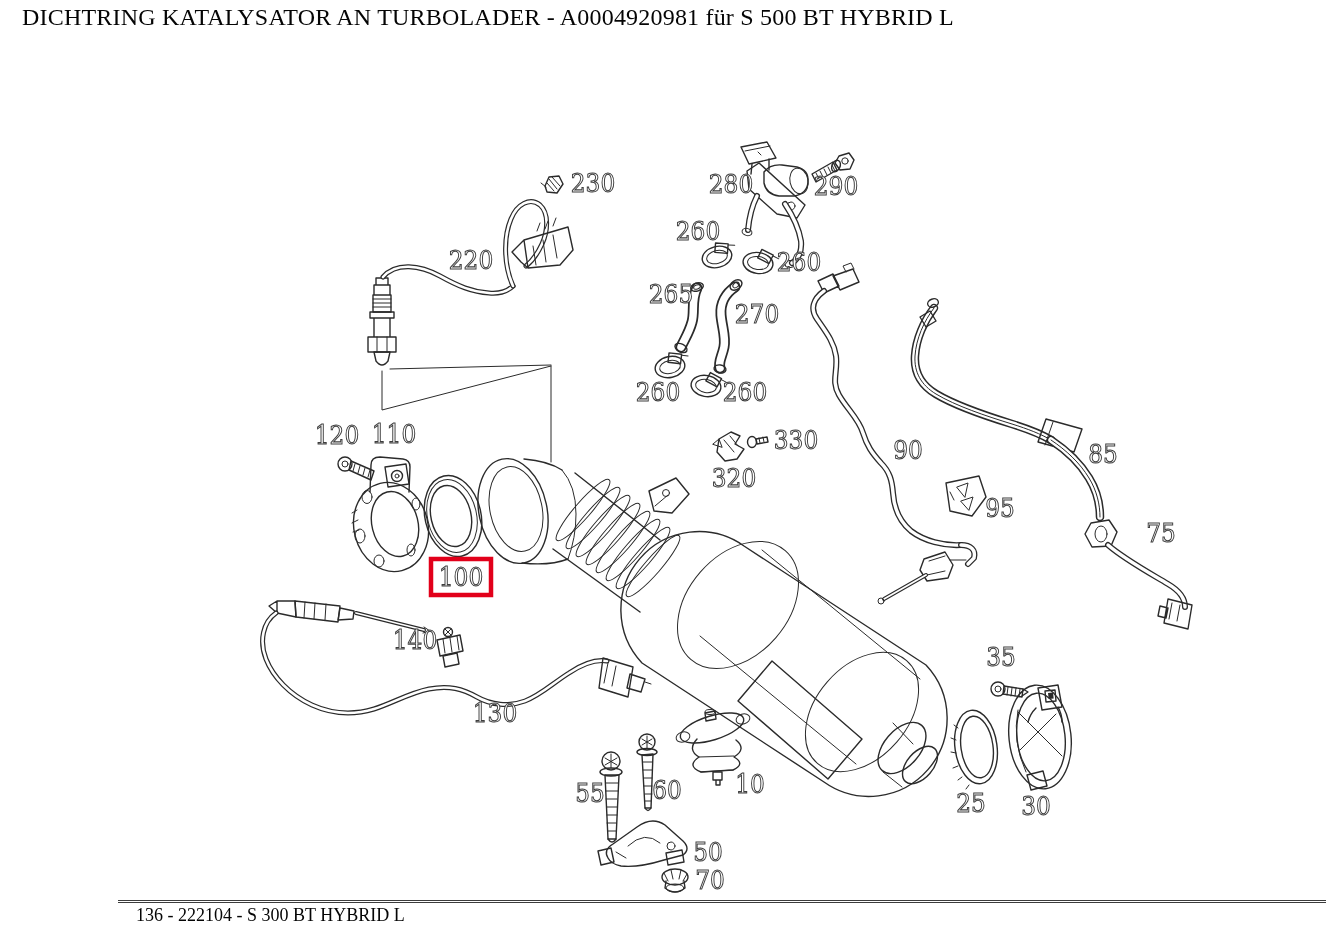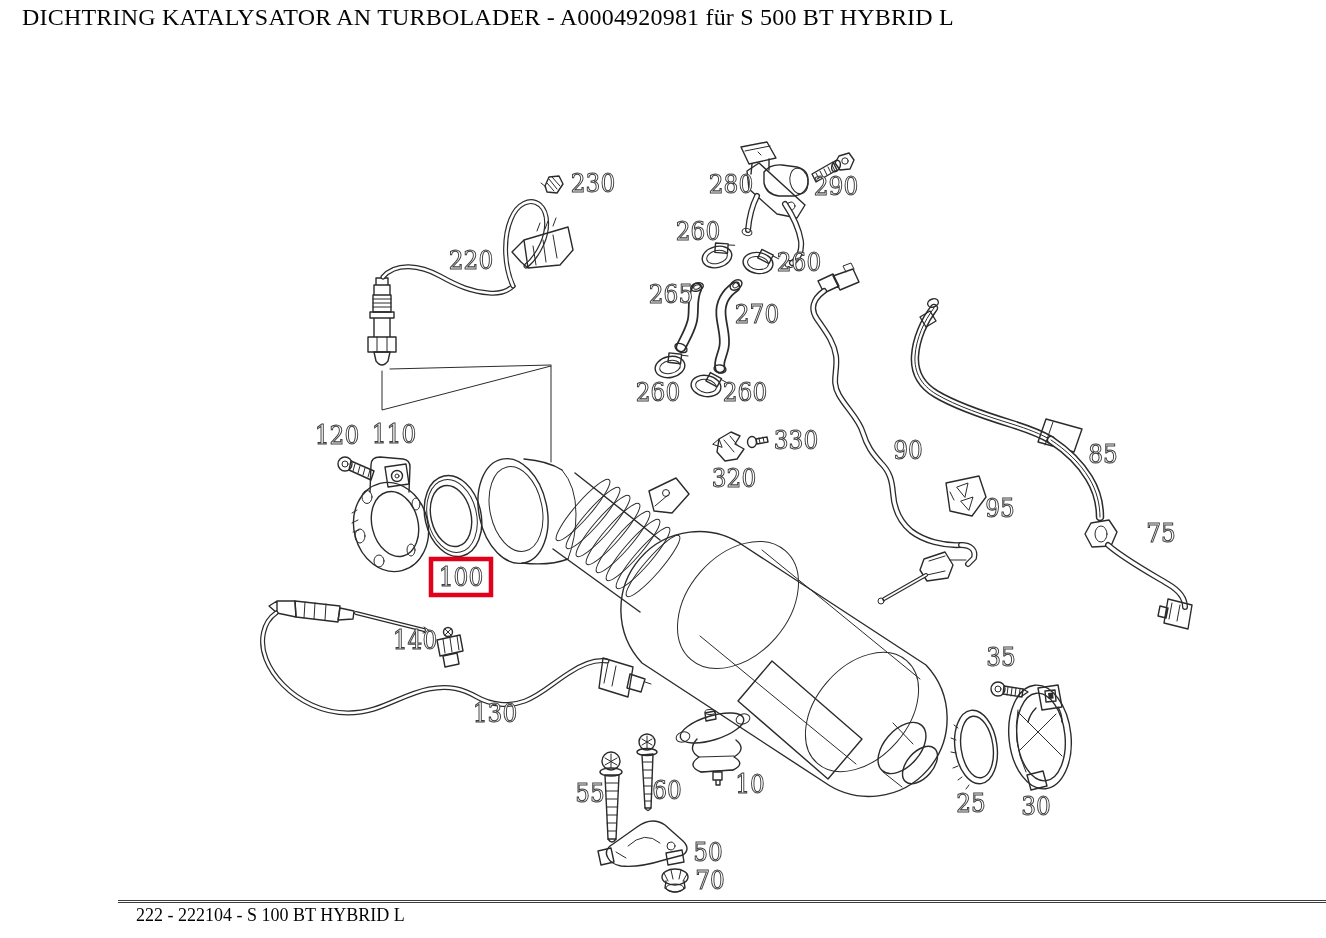--- a/index.html
+++ b/index.html
@@ -346,14 +346,14 @@
         <text x="750" y="793" text-anchor="middle" class="plabel" textLength="29.6" lengthAdjust="spacingAndGlyphs">10</text>
         <text x="708" y="861" text-anchor="middle" class="plabel" textLength="29.6" lengthAdjust="spacingAndGlyphs">50</text>
         <text x="710" y="889" text-anchor="middle" class="plabel" textLength="29.6" lengthAdjust="spacingAndGlyphs">70</text>
         <text x="971" y="812" text-anchor="middle" class="plabel" textLength="29.6" lengthAdjust="spacingAndGlyphs">25</text>
         <text x="1036" y="815" text-anchor="middle" class="plabel" textLength="29.6" lengthAdjust="spacingAndGlyphs">30</text>
       </g>
 </svg>
 </div>
 
 <div class="footer">
-  <div class="footer-caption">222 - 222104 - S 100 BT HYBRID L</div>
+  <div class="footer-caption">136 - 222104 - S 300 BT HYBRID L</div>
 </div>
 
 </body></html>

